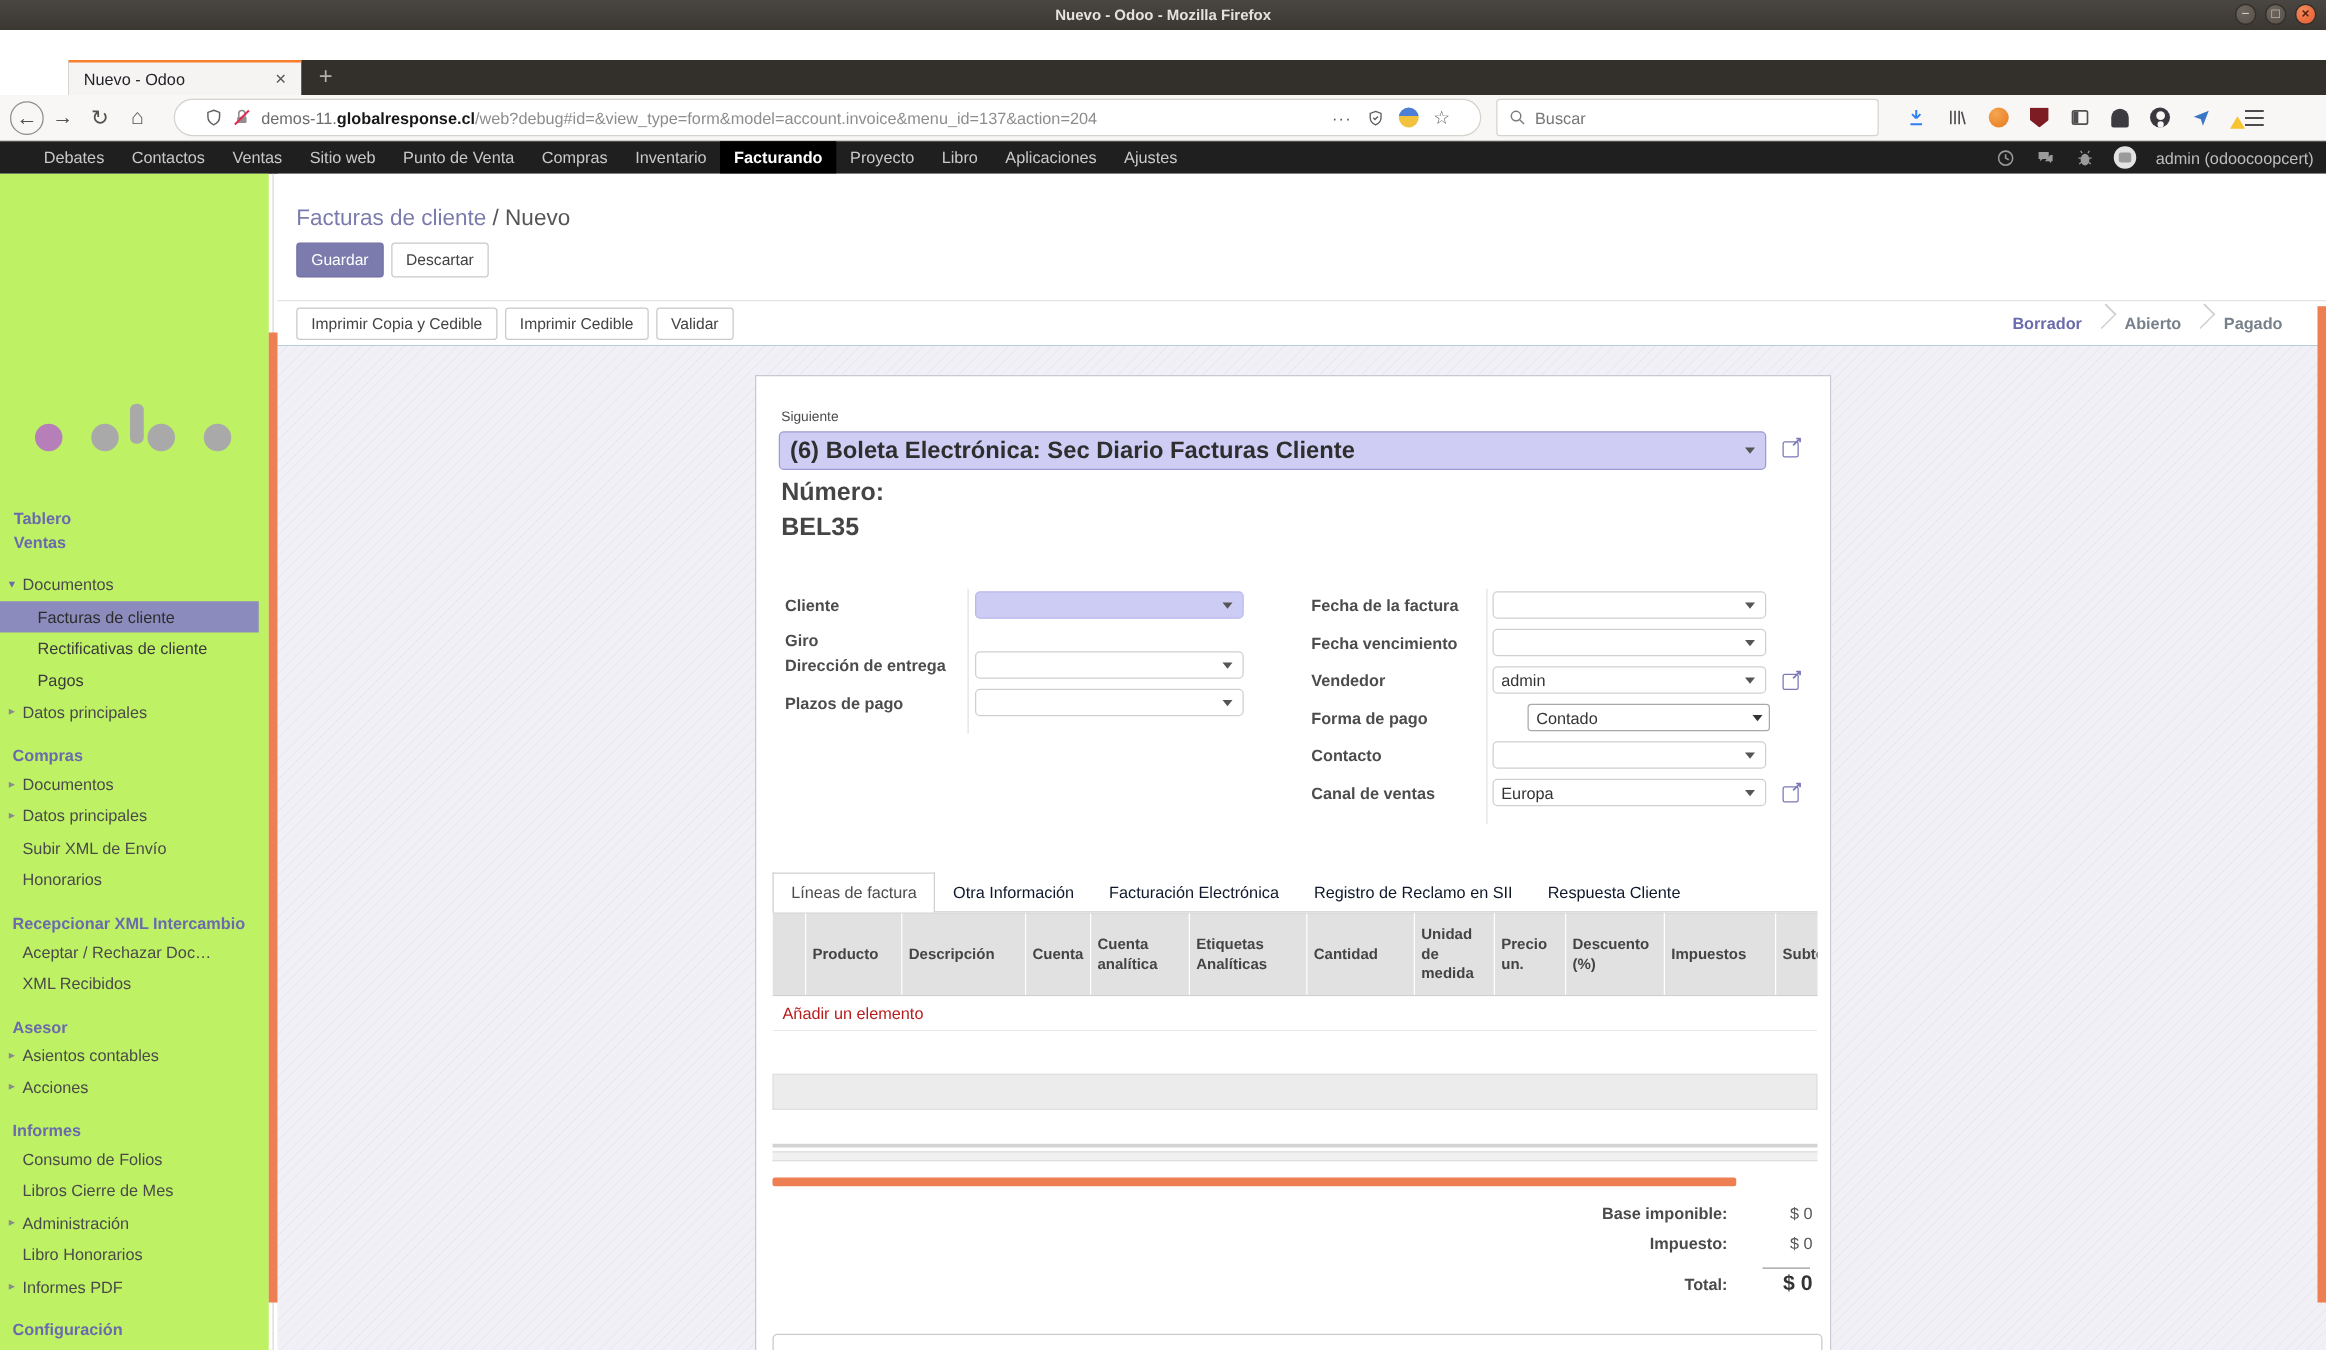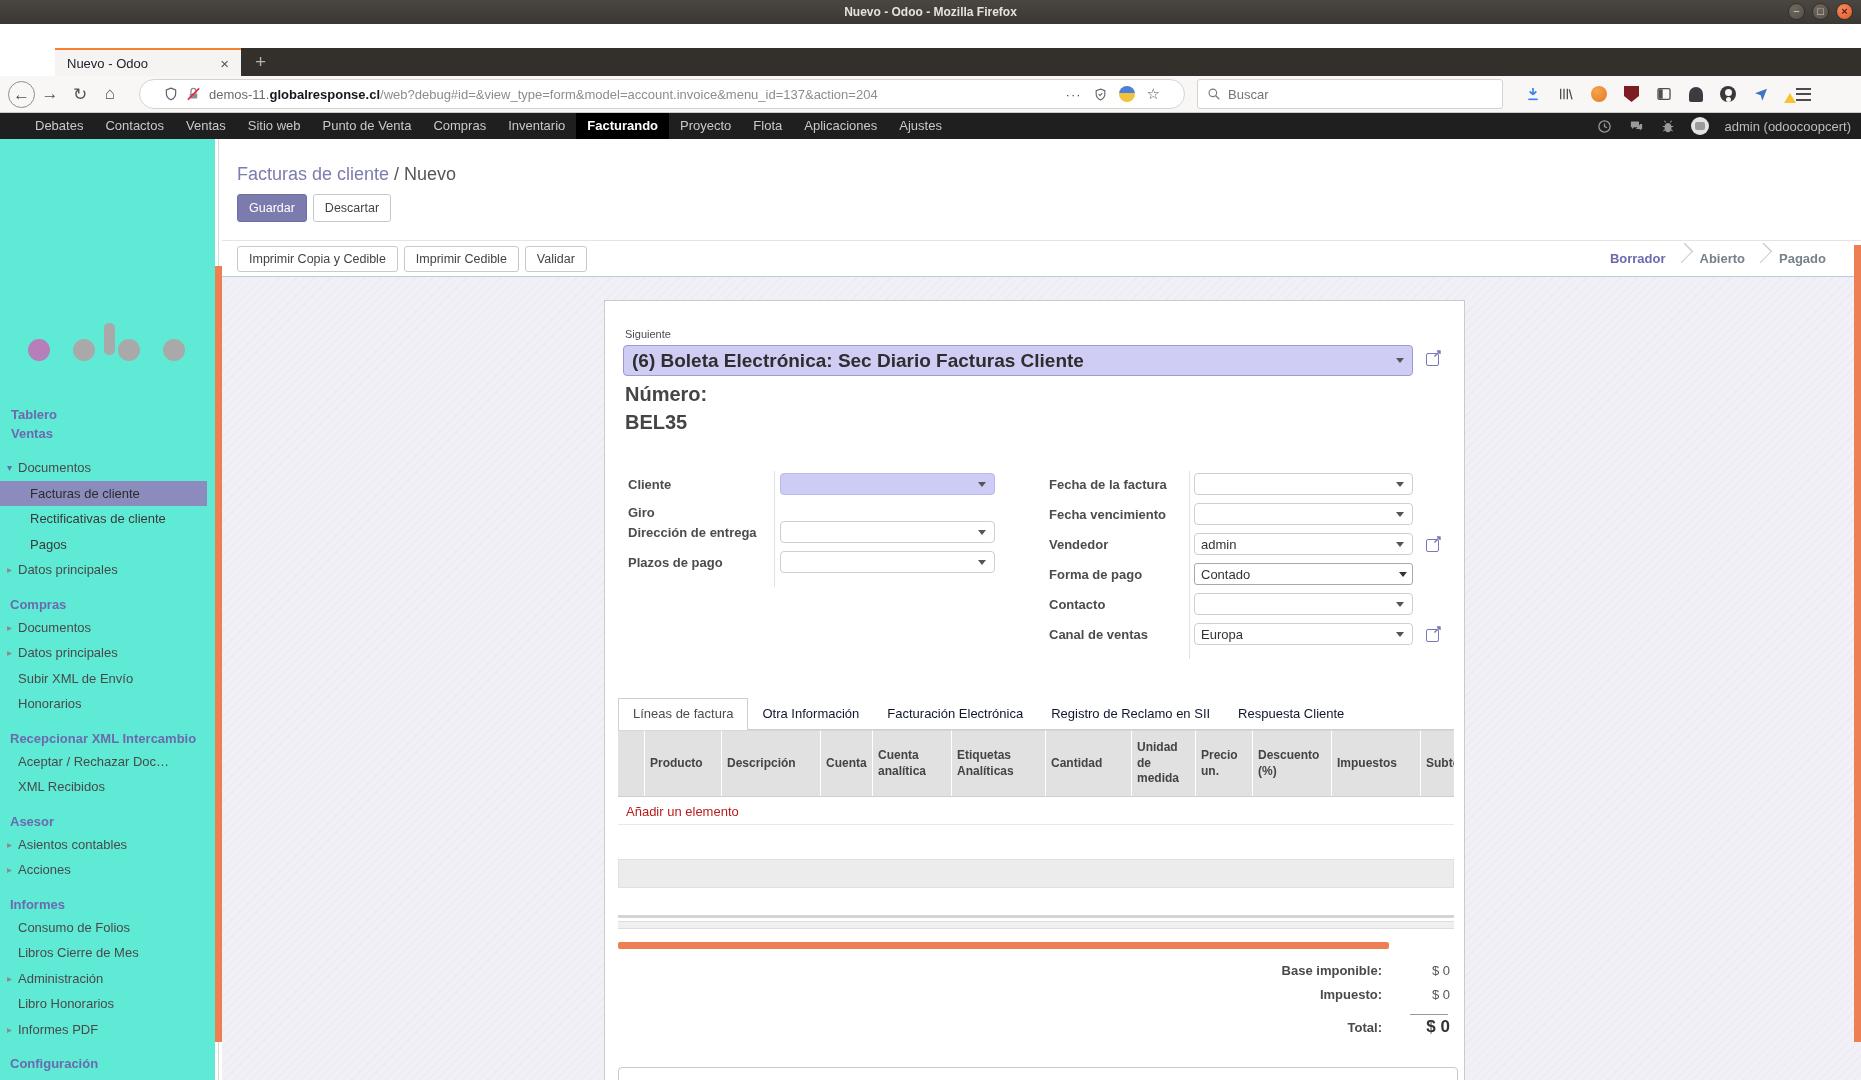--- a/index.html
+++ b/index.html
@@ -48,21 +48,21 @@
   .appnav { left:0; top:113px; width:1861px; height:26px; background:#1f1f1f; display:flex; align-items:center; }
   .appnav .nav-items { display:flex; margin-left:24px; height:26px; }
   .appnav .aitem { color:#c9c9c9; font-size:13px; padding:0 11px; line-height:26px; }
   .appnav .aitem.f-active { background:#000; color:#fff; font-weight:bold; }
   .appnav .right { margin-left:auto; display:flex; align-items:center; gap:16px; margin-right:10px; }
   .appnav .user { color:#bdbdbd; font-size:13px; }
   .avatar { width:18px; height:18px; border-radius:50%; background:#e3e3e3; position:relative; }
   .avatar::after { content:""; position:absolute; left:4px; top:5px; width:10px; height:8px; border-radius:2px; background:#9a9a9a; }
 
   
-  .sidebar { left:0; top:139px; width:215px; height:941px; background:#5eead4; overflow:hidden; }
+  .sidebar { left:0; top:139px; width:215px; height:941px; background:#bef264; overflow:hidden; }
   .side-line { left:218px; top:139px; width:1px; height:941px; background:#d8d8d8; }
   .content-bg { left:222px; top:277px; width:1639px; height:803px; background:repeating-linear-gradient(135deg,#f1f0f6 0 5px,#ebeaf1 5px 6px); }
   .obar { width:7px; background:#ee7f52; }
   .obar.l { left:215px; top:266px; height:776px; }
   .obar.r { left:1854px; top:245px; height:797px; }
 
   
   .logo { left:28px; top:184px; width:180px; height:60px; }
   .logo .ring { position:absolute; top:16px; width:20px; height:20px; border:11px solid #a9a9a9; border-radius:50%; }
   .logo .ring.pink { border-color:#b77fb9; }
@@ -116,21 +116,21 @@
   .frow { display:flex; align-items:center; height:22px; margin-bottom:8px; }
   .frow .f-label { font-size:13px; font-weight:bold; color:#4c4c4c; flex:none; }
   .grp.left .f-label { width:152px; }
   .grp.right .f-label { width:145px; }
   .f-input { width:218px; height:22px; background:#fff; border:1px solid #cfcfcf; border-radius:4px; display:flex; align-items:center; }
   .grp.right .f-input { width:219px; }
   .f-input .f-value { flex:1; font-size:13px; color:#333; padding-left:6px; white-space:nowrap; overflow:hidden; }
   .fill-lavender .f-input { background:#ccccf4; border-color:#bab8ee; }
   .widget-none .f-input, .widget-none .extlink { visibility:hidden; }
   .widget-none { height:18px; margin-bottom:0; }
-  .widget-select .f-input { border-color:#a9a9a9; border-radius:3px; }
+  .widget-select .f-input { border-color:#a9a9a9; border-radius:3px;margin-left:28px; }
   .widget-select .caret { border-top-color:#333; margin-right:5px; }
   .frow .extlink { margin-left:13px; visibility:hidden; }
   .frow.f-external .extlink { visibility:visible; }
 
   
   .tabs-row { position:absolute; left:13px; top:398px; width:836px; height:31px; border-bottom:1px solid #cfcfcf; display:flex; align-items:flex-end; }
   .ntab { font-size:13px; color:#0f172a; padding:7px 14px 8px; }
   .ntab.f-active { color:#4c4c4c; background:#fff; border:1px solid #cfcfcf; border-bottom:0; padding-bottom:9px; margin-bottom:-1px; }
   .ltable { position:absolute; left:13px; top:429px; width:836px; overflow:hidden; }
   .thead { display:flex; width:850px; border-bottom:1px solid #cfcfcf; }
@@ -263,21 +263,21 @@
 
     <span class="aitem">Debates</span>
         <span class="aitem">Contactos</span>
         <span class="aitem">Ventas</span>
         <span class="aitem">Sitio web</span>
         <span class="aitem">Punto de Venta</span>
         <span class="aitem">Compras</span>
         <span class="aitem">Inventario</span>
         <span class="aitem f-active">Facturando</span>
         <span class="aitem">Proyecto</span>
-        <span class="aitem">Flota</span>
+        <span class="aitem">Libro</span>
         <span class="aitem">Aplicaciones</span>
         <span class="aitem">Ajustes</span>
       </div>
     <div class="right">
       <span>
         <svg width="15" height="15" viewBox="0 0 24 24">
             <circle cx="12" cy="12" r="9" fill="none" stroke="#9a9a9a" stroke-width="2"></circle>
             <path d="M12 7v5l4 2" fill="none" stroke="#9a9a9a" stroke-width="2"></path>
           </svg>
       </span>

